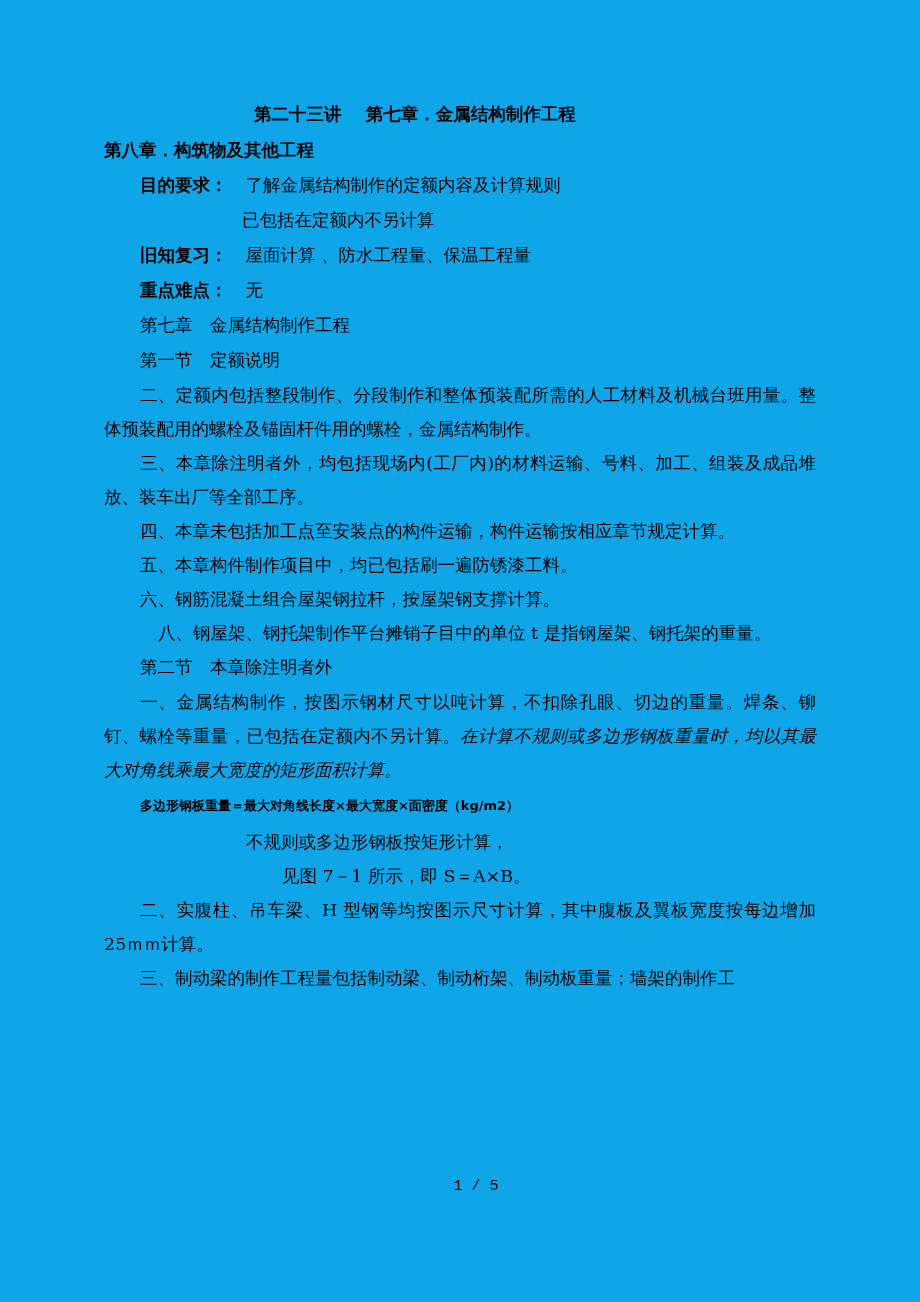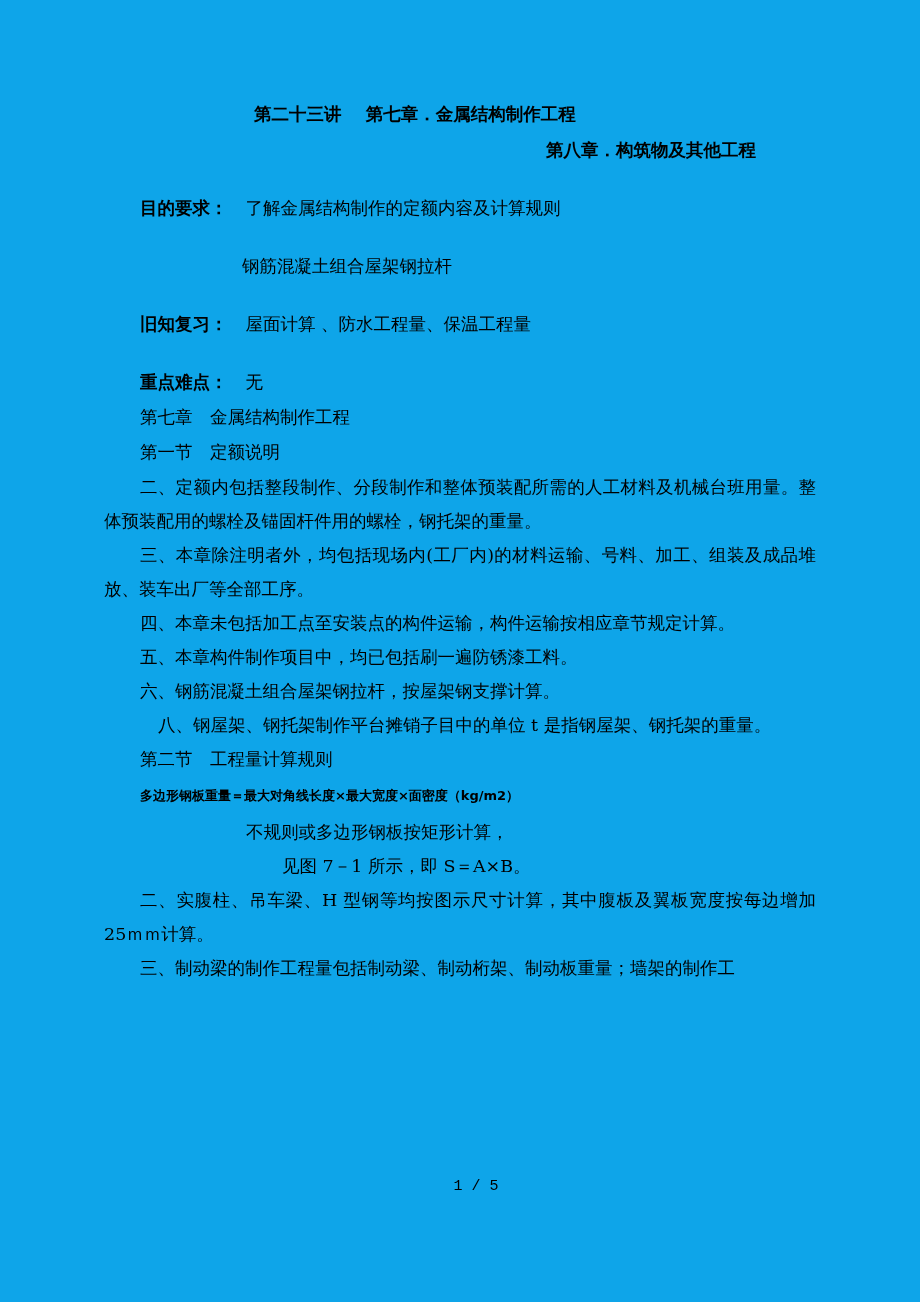--- a/index.html
+++ b/index.html
@@ -37,33 +37,32 @@
     font-size: 17.5px;
     line-height: 36px;
     text-align: left;
     padding-left: 150px;
   }
   .title-2 {
     font-family: "DejaVu Sans", "Liberation Sans", sans-serif;
     font-weight: bold;
     font-size: 17.5px;
     line-height: 36px;
-    text-align: right;
+    text-align: left;
     padding-right: 60px;
   }
   .lbl {
     font-family: "DejaVu Sans", "Liberation Sans", sans-serif;
     font-weight: bold;
     font-size: 17.5px;
   }
   .row {
     line-height: 35px;
     font-size: 17.5px;
     font-family: "DejaVu Serif", "Liberation Serif", serif;
-    margin-top: 23px;
   }
   .row .lbl {
     display: inline-block;
   }
   .indent-label {
     padding-left: 36px;
   }
   .indent-sub {
     padding-left: 138px;
   }
@@ -116,43 +115,44 @@
 <div class="page">
   <div class="content">
 
     <div class="line title-1">第二十三讲    第七章．金属结构制作工程</div>
     <div class="line title-2">第八章．构筑物及其他工程</div>
 
     <div class="row indent-label">
       <span class="lbl">目的要求：</span><span style="padding-left:18px;">了解金属结构制作的定额内容及计算规则</span>
     </div>
     <div class="row indent-sub">
-      <span>钢筋混凝土组合屋架钢拉杆</span>
+      <span>已包括在定额内不另计算</span>
     </div>
 
     <div class="row indent-label">
       <span class="lbl">旧知复习：</span><span style="padding-left:18px;">屋面计算 、防水工程量、保温工程量</span>
     </div>
 
     <div class="row indent-label">
       <span class="lbl">重点难点：</span><span style="padding-left:18px;">无</span>
     </div>
 
     <div class="heading">第七章　金属结构制作工程</div>
     <div class="heading">第一节　定额说明</div>
 
-    <div class="para">二、定额内包括整段制作、分段制作和整体预装配所需的人工材料及机械台班用量。整体预装配用的螺栓及锚固杆件用的螺栓，钢托架的重量。</div>
+    <div class="para">二、定额内包括整段制作、分段制作和整体预装配所需的人工材料及机械台班用量。整体预装配用的螺栓及锚固杆件用的螺栓，金属结构制作。</div>
     <div class="para">三、本章除注明者外，均包括现场内(工厂内)的材料运输、号料、加工、组装及成品堆放、装车出厂等全部工序。</div>
     <div class="para">四、本章未包括加工点至安装点的构件运输，构件运输按相应章节规定计算。</div>
     <div class="para">五、本章构件制作项目中，均已包括刷一遍防锈漆工料。</div>
     <div class="para">六、钢筋混凝土组合屋架钢拉杆，按屋架钢支撑计算。</div>
     <div class="para" style="text-indent:54px;">八、钢屋架、钢托架制作平台摊销子目中的单位 t 是指钢屋架、钢托架的重量。</div>
 
-    <div class="heading">第二节　工程量计算规则</div>
+    <div class="heading">第二节　本章除注明者外</div>
 
+    <div class="para"><span>一、金属结构制作，按图示钢材尺寸以吨计算，不扣除孔眼、切边的重量。焊条、铆钉、螺栓等重量，已包括在定额内不另计算。</span><span class="ital">在计算不规则或多边形钢板重量时，均以其最大对角线乘最大宽度的矩形面积计算。</span></div>
 
     <div class="bold-center">多边形钢板重量＝最大对角线长度×最大宽度×面密度（kg/m2）</div>
 
     <div class="para ind-1">不规则或多边形钢板按矩形计算，</div>
     <div class="para ind-2">见图 7－1 所示，即 S＝A×B。</div>
 
     <div class="para">二、实腹柱、吊车梁、H 型钢等均按图示尺寸计算，其中腹板及翼板宽度按每边增加 25ｍｍ计算。</div>
     <div class="para">三、制动梁的制作工程量包括制动梁、制动桁架、制动板重量；墙架的制作工</div>
 
   </div>

